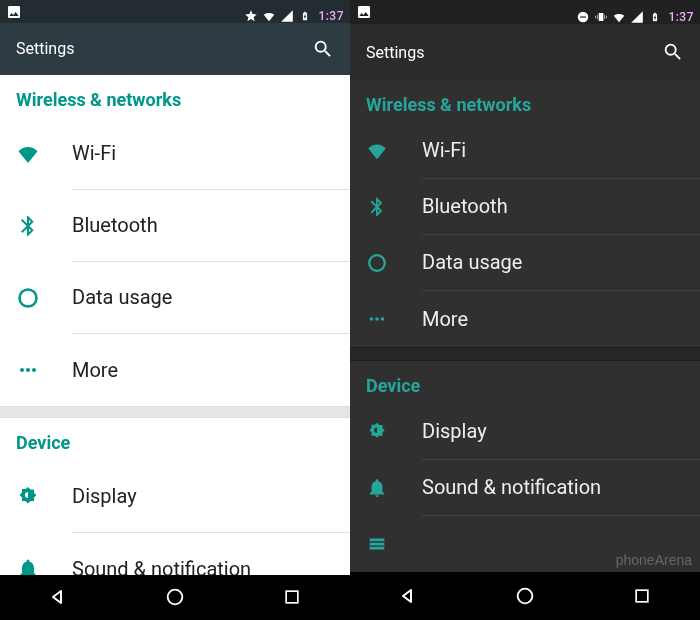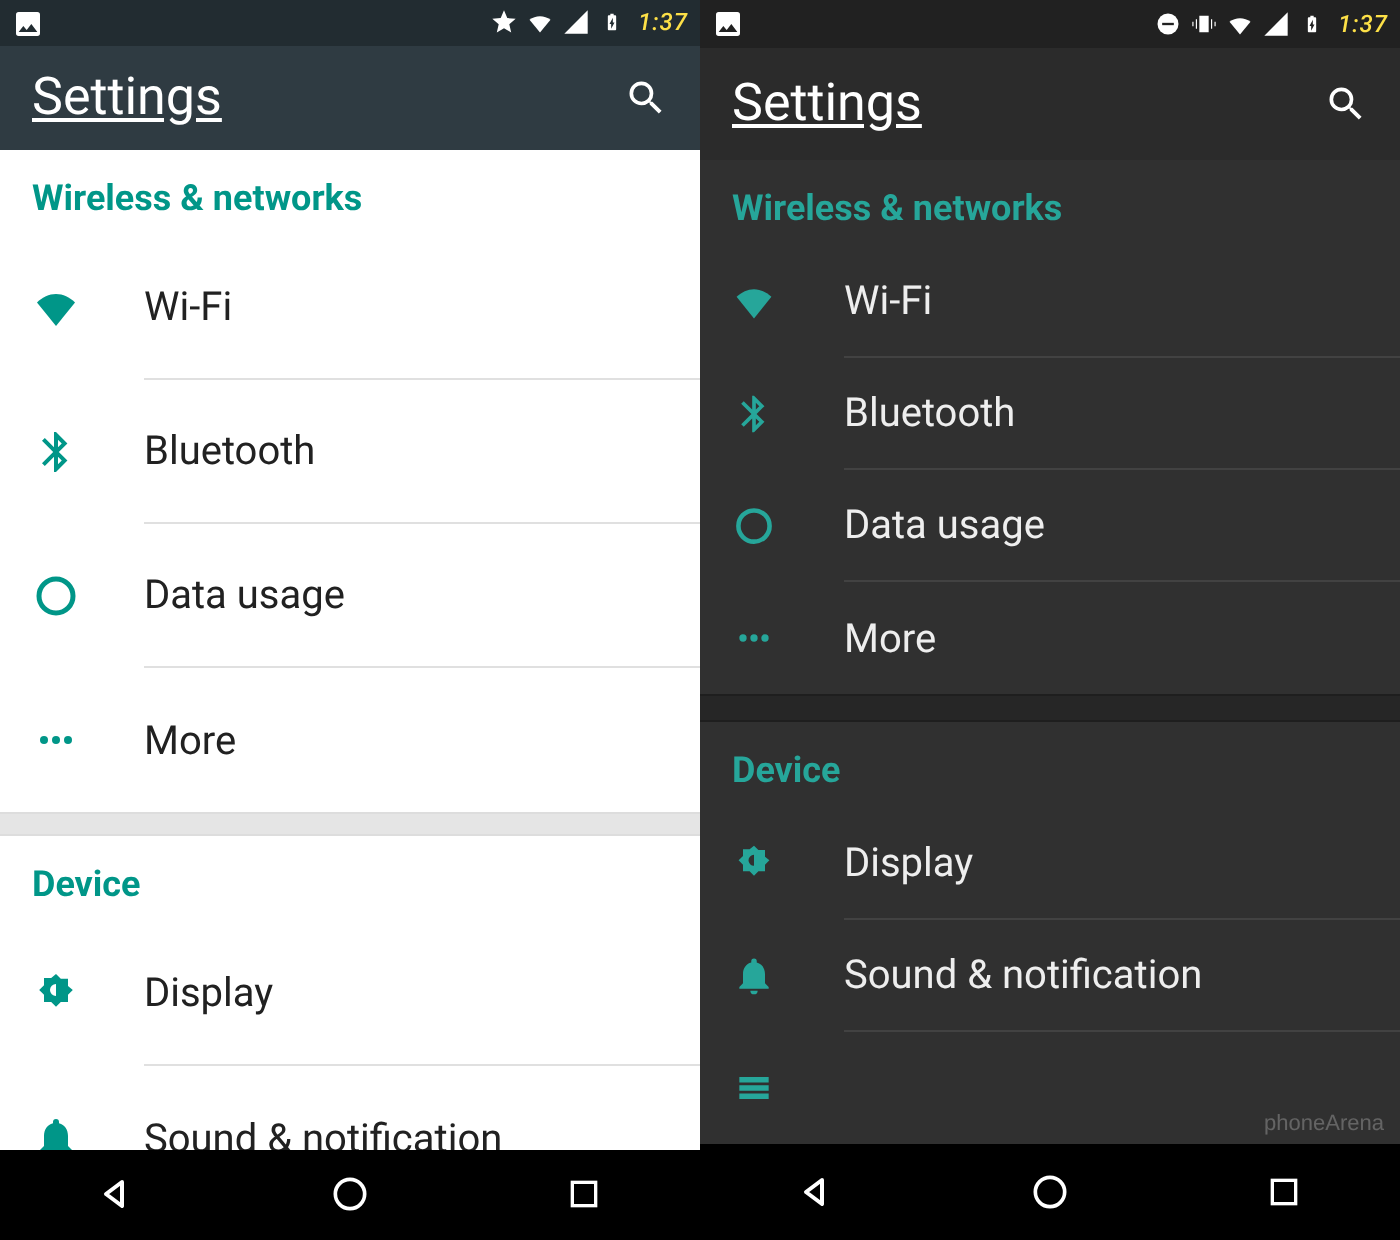--- a/index.html
+++ b/index.html
@@ -12,45 +12,44 @@
     position: relative;
   }
   .panes { display: flex; width: 700px; height: 620px; }
   .pane { position: relative; height: 620px; display: flex; flex-direction: column; }
   .pane.left  { width: 350px; background: #fff; }
   .pane.right { width: 350px; background: #303030; }
 
   
   .status-bar {
     height: 24px;
-    display: flex; align-items: center; justify-content: flex-end;
+    display: flex; align-items: flex-end; justify-content: flex-end;
     padding: 0 6px;
     font-size: 12px;
-    color: #fde047;
+    color: #f0abfc;
     gap: 4px;
-    font-style: italic;
   }
   .pane.left  .status-bar { background: #222c31; }
   .pane.right .status-bar { background: #212121; }
   .status-left-icon {
     position: absolute; left: 6px; top: 4px; width: 16px; height: 16px;
   }
   .status-bar .glyph { width: 14px; height: 14px; display:inline-flex; align-items:center; justify-content:center; }
   .status-bar .time { font-weight: 500; margin-left: 2px; letter-spacing: 0.5px; }
 
   
   .app-bar {
     height: 56px;
     display: flex; align-items: center; justify-content: space-between;
     padding: 0 16px;
     color: #fff;
   }
   .pane.left  .app-bar { background: #2f3b42; }
   .pane.right .app-bar { background: #2b2b2b; }
-  .app-title { font-size: 26px; font-weight: 400; text-decoration: underline; }
+  .app-title { font-size: 16px; font-weight: 400; }
 
   
   .content {
     flex: 1 1 auto;
     overflow: hidden;
   }
   .pane.left  .content { background: #fff; color: #212121; }
   .pane.right .content { background: #303030; color: #eee; }
 
   .section-header {
@@ -106,21 +105,21 @@
     display: flex; align-items: center; justify-content: space-around;
     color: #fff;
   }
   .nav-btn { width:28px; height:28px; display:flex; align-items:center; justify-content:center; }
 
   
   .watermark {
     position: absolute;
     right: 8px;
     bottom: 52px;
-    font-size: 11px;
+    font-size: 14px;
     color: rgba(255,255,255,0.25);
     font-family: Arial, sans-serif;
     pointer-events: none;
   }
   svg { display:block; }
 </style>
 </head>
 <body>
 
 <div class="panes">

